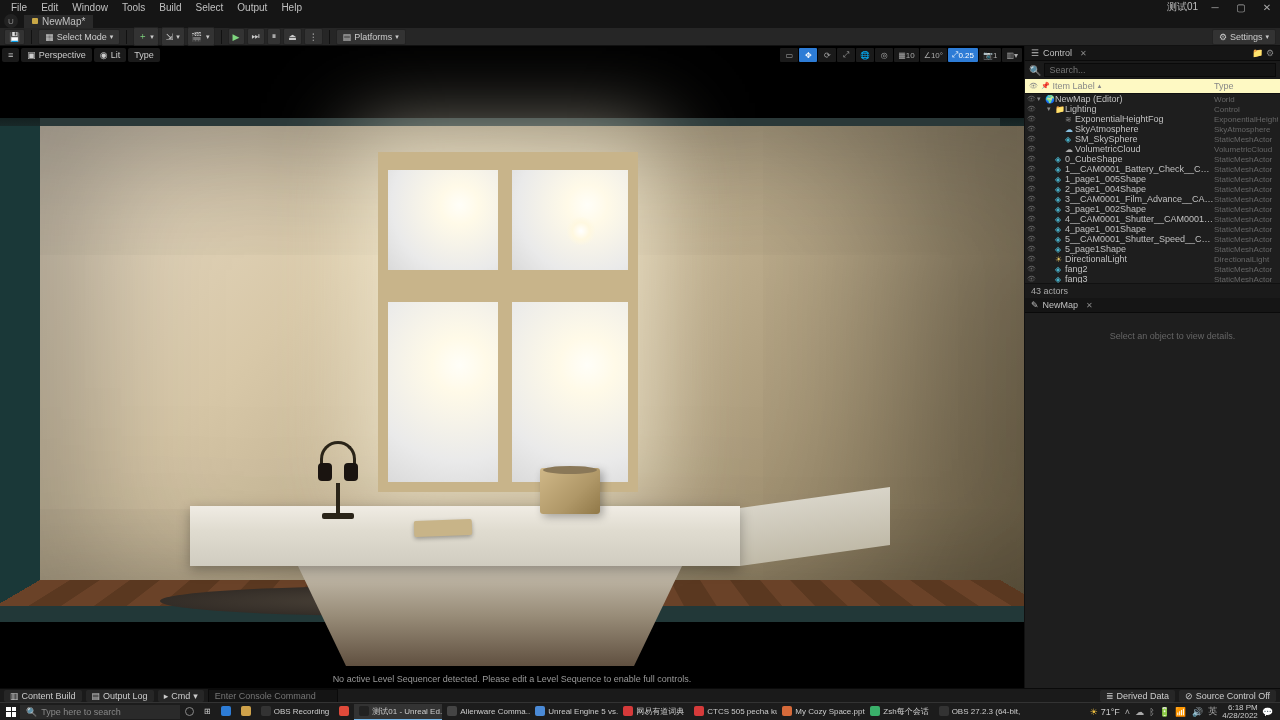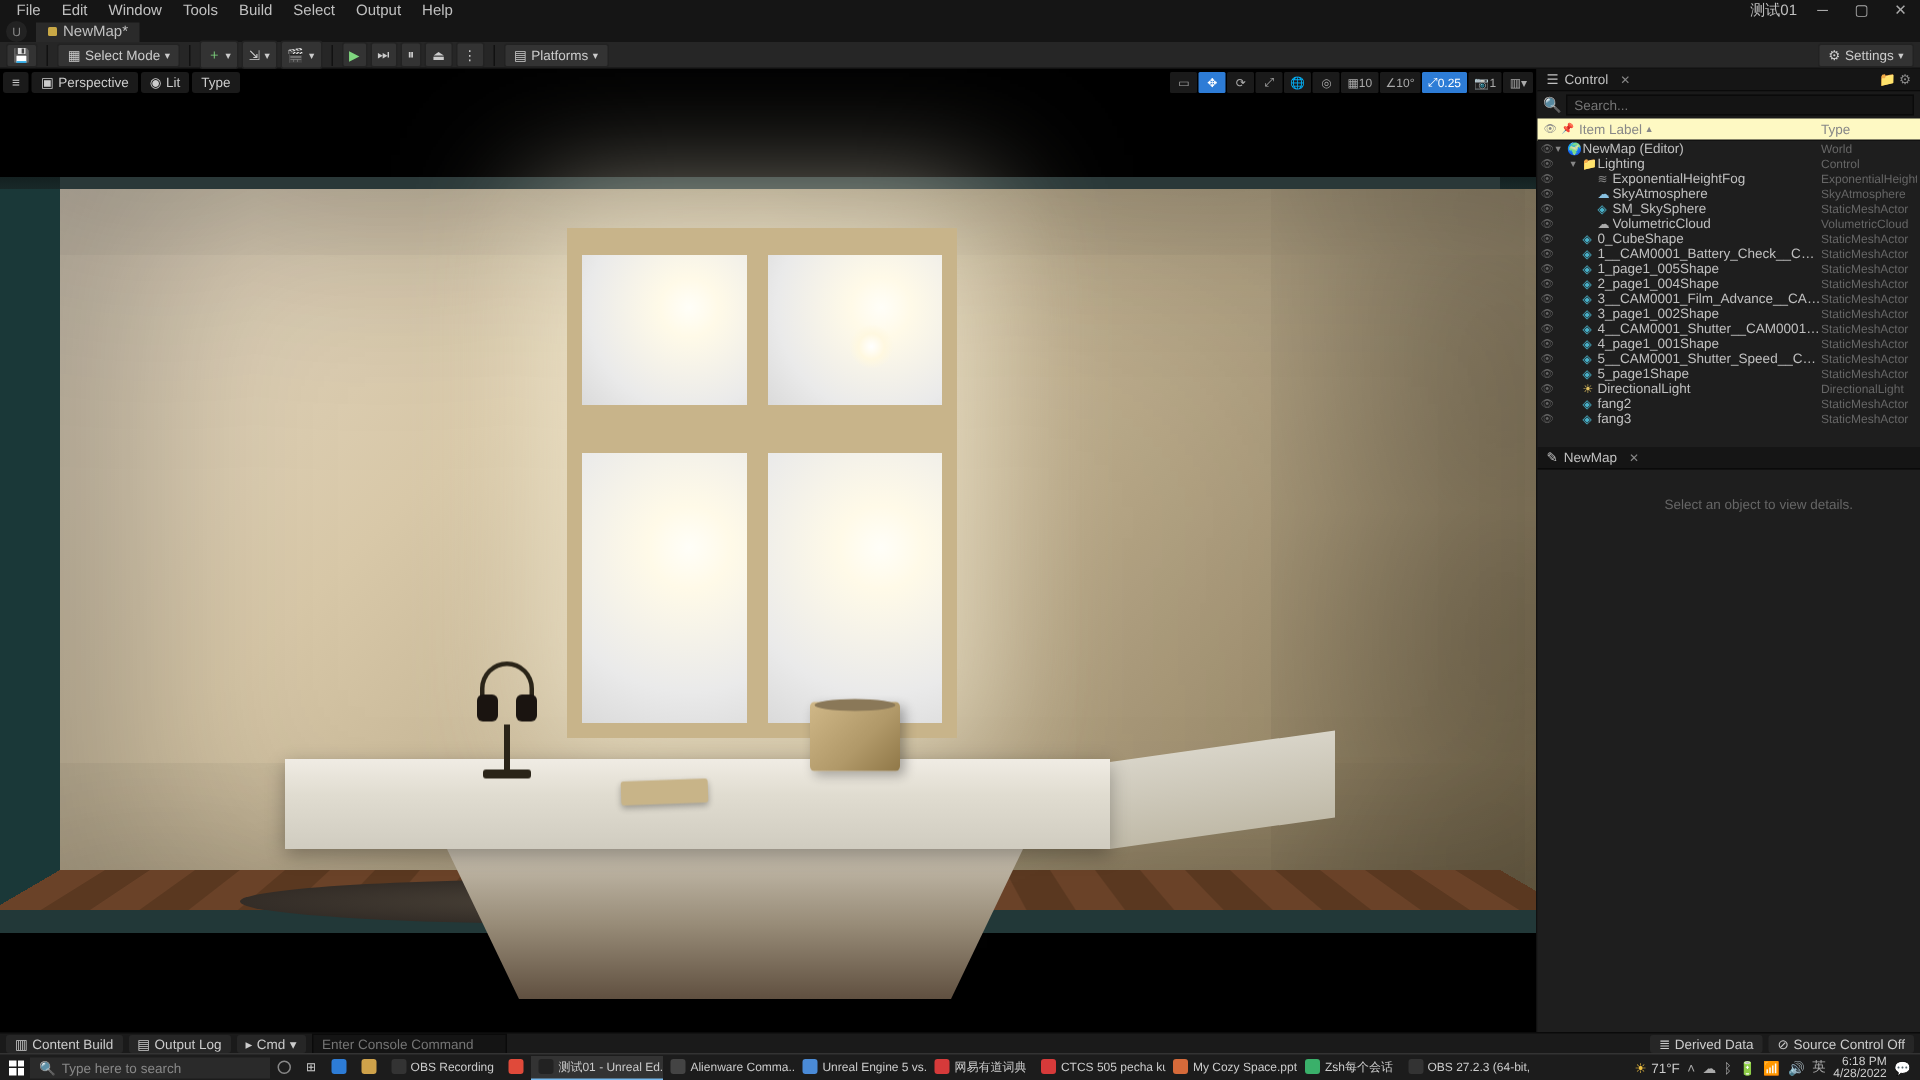--- a/index.html
+++ b/index.html
@@ -250,20 +250,21 @@
           <div class="hp-cup l"></div>
           <div class="hp-cup r"></div>
         <div class="hp-stand"></div>
           <div class="hp-base"></div>
       </div>
       <div class="book"></div>
       <div class="box"></div>
         <div class="box-top"></div>
     </div>
 
+    <div class="seq-msg">No active Level Sequencer detected. Please edit a Level Sequence to enable full controls.</div>
   </div>
 
   <div class="rightpanel">
     <div class="paneltab">
       <span>☰</span>
       <span>Control</span>
       <span class="x">✕</span>
       <div class="paneltabright">
         <span style="font-size:9px;color:#888;">📁</span>
         <span style="font-size:9px;color:#888;">⚙</span>
@@ -429,20 +430,21 @@
         </div>
         <div class="treerow">
           <span class="eye">👁</span>
           <span class="indent" style="width:10px"></span>
           <span class="chev"> </span>
           <span class="ricon mesh">◈</span>
           <span class="rlabel">fang3</span>
           <span class="rtype">StaticMeshActor</span>
         </div>
       </div>
+    <div class="outfooter">43 actors</div>
 
     <div class="detailswrap">
       <div class="paneltab">
         <span>✎</span>
         <span>NewMap</span>
         <span class="x">✕</span>
       </div>
       <div class="detailsbody">Select an object to view details.</div>
     </div>
   </div>

